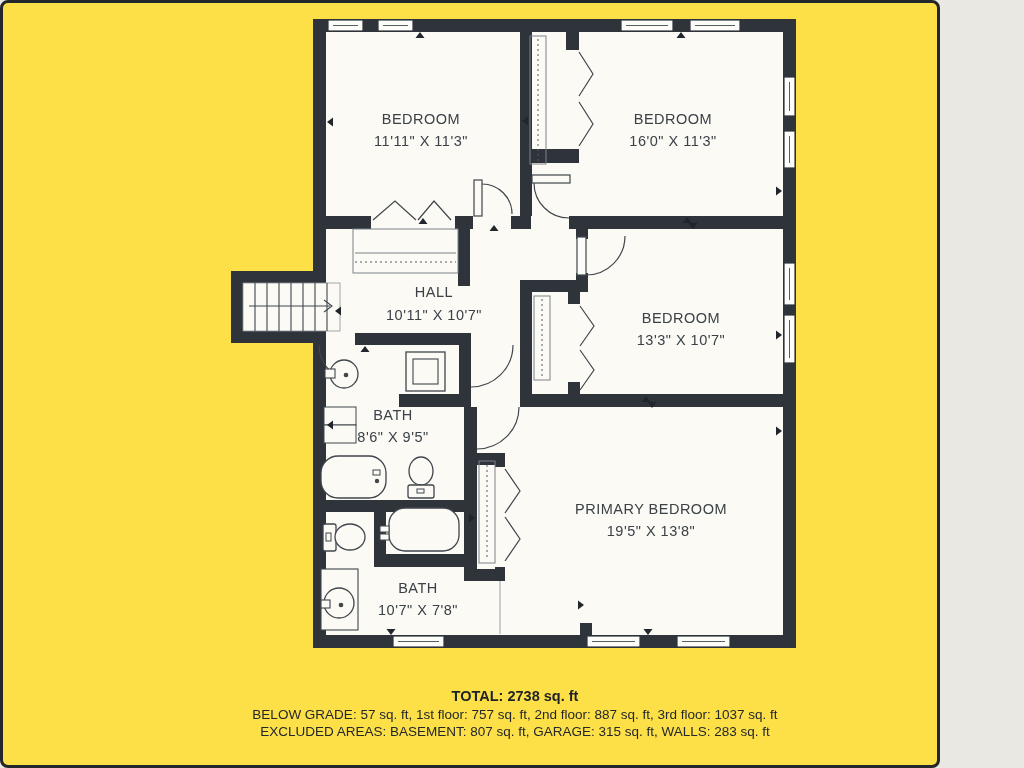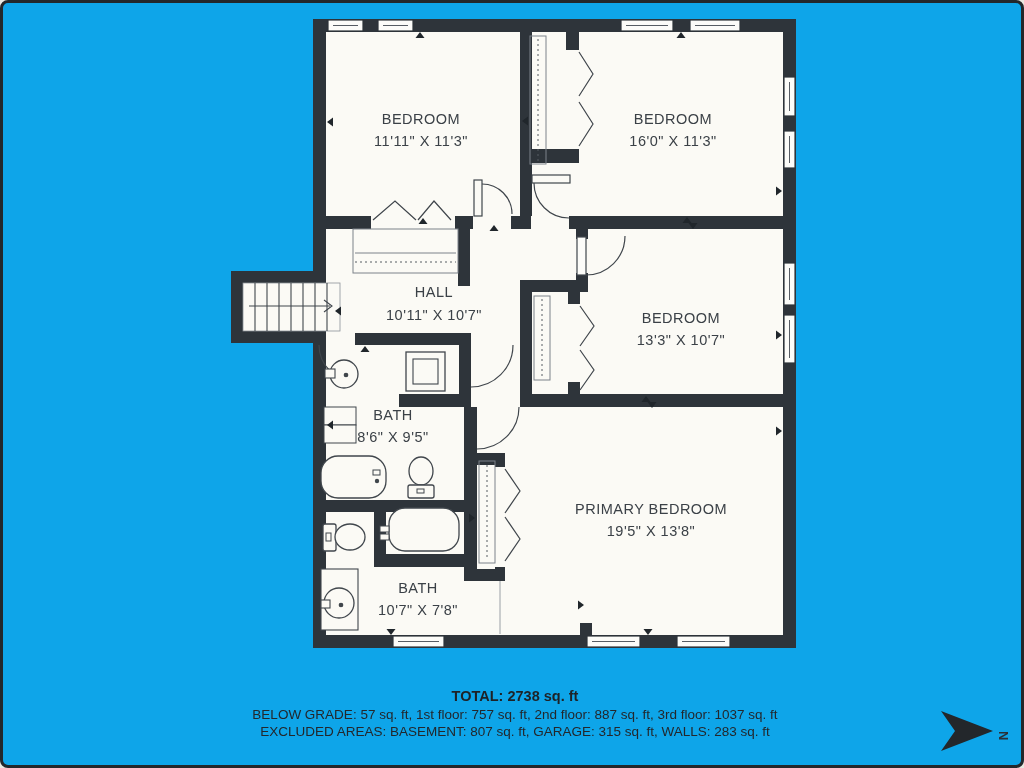--- a/index.html
+++ b/index.html
@@ -1,18 +1,18 @@
 <!DOCTYPE html>
 <html><head>
 <meta charset="utf-8">
 <style>
   html,body{margin:0;padding:0;background:#e9e8e2;}
   .page{
-    position:relative;width:1024px;height:768px;
-    background:#0ea5e9;overflow:hidden;
+    position:relative;width:940px;height:768px;
+    background:#fde047;overflow:hidden;
     border-radius:8px;box-sizing:border-box;
     border:3px solid #23272b;
     font-family:"Liberation Sans", sans-serif;
   }
   svg{display:block}
   .room-name, .room-dims{
     font-family:"Liberation Sans", sans-serif;
     fill:#3b4147;font-size:14.5px;letter-spacing:.5px;
   }
   .footer-total{

